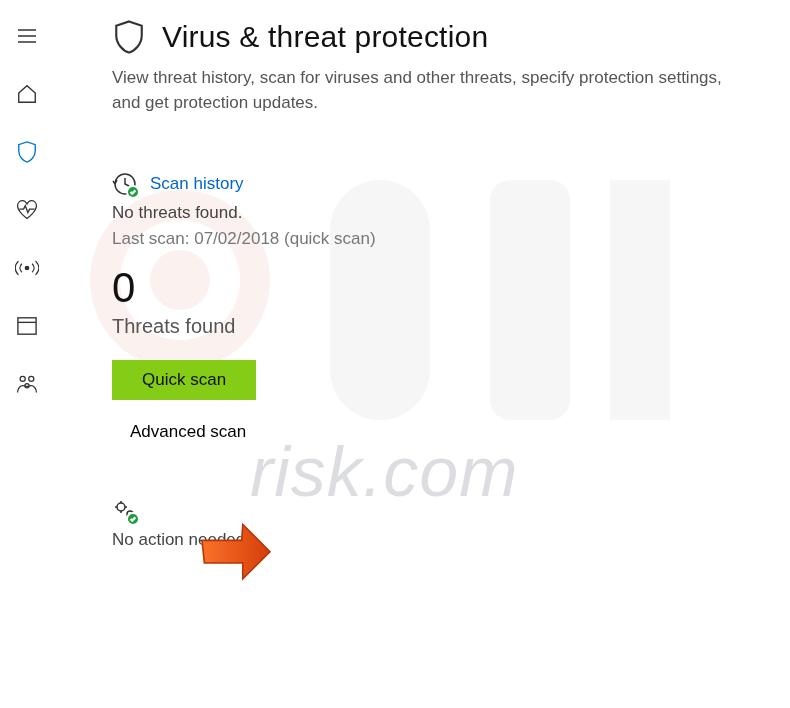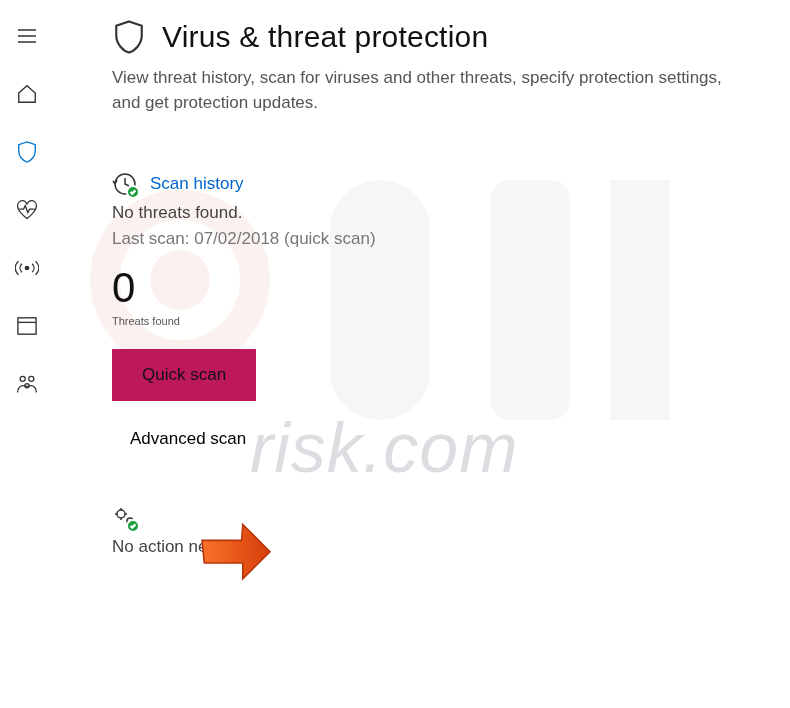--- a/index.html
+++ b/index.html
@@ -88,30 +88,30 @@
     .section-link {
       font-size: 17px;
       color: #0066cc;
       font-weight: 400;
       cursor: pointer;
     }
     .status-line { font-size: 17px; color: #444; margin-bottom: 6px; }
     .sub-line { font-size: 17px; color: #777; margin-bottom: 16px; }
     .stats { display: flex; gap: 58px; margin-bottom: 22px; }
     .stat-val { font-size: 42px; font-weight: 300; color: #111; line-height: 1.1; }
-    .stat-label { font-size: 11px; color: #555; margin-top: 4px; }
+    .stat-label { font-size: 20px; color: #555; margin-top: 4px; }
     .quick-btn {
-      background: #be185d;
+      background: #84cc16;
       border: none;
       color: #111;
       font-size: 17px;
-      padding: 16px 30px;
+      padding: 10px 30px;
       cursor: pointer;
       font-family: inherit;
-      margin-bottom: 28px;
+      margin-bottom: 22px;
     }
     .adv-link {
       font-size: 17px;
       color: #000000;
       cursor: pointer;
       display: inline-block;
       margin-left: 18px;
     }
     .settings-section { margin-top: 56px; }
     
@@ -120,21 +120,21 @@
       top: 150px;
       left: 70px;
       width: 720px;
       height: 320px;
       pointer-events: none;
       opacity: 0.07;
       z-index: 0;
     }
     .wm-text {
       position: absolute;
-      top: 408px;
+      top: 432px;
       left: 250px;
       font-size: 70px;
       font-weight: 400;
       color: #0f172a;
       opacity: 0.14;
       pointer-events: none;
       font-style: italic;
       letter-spacing: 1px;
       z-index: 0;
     }

